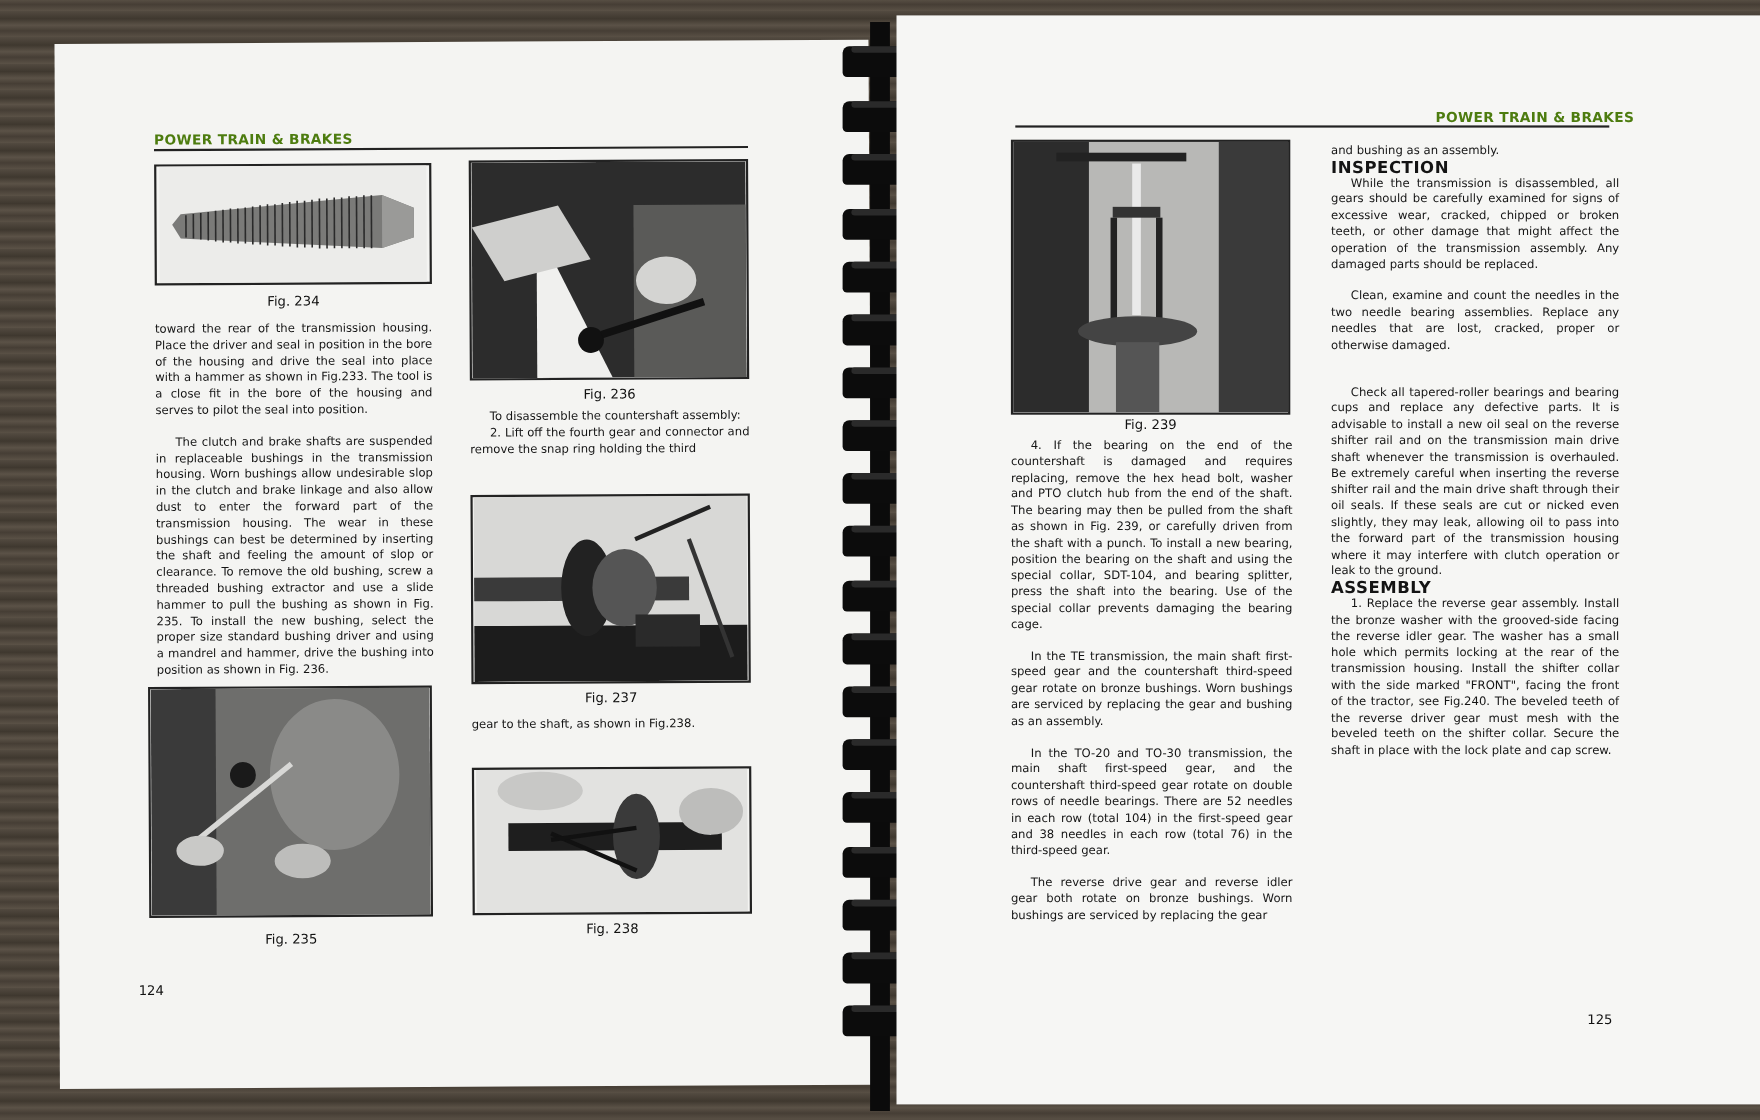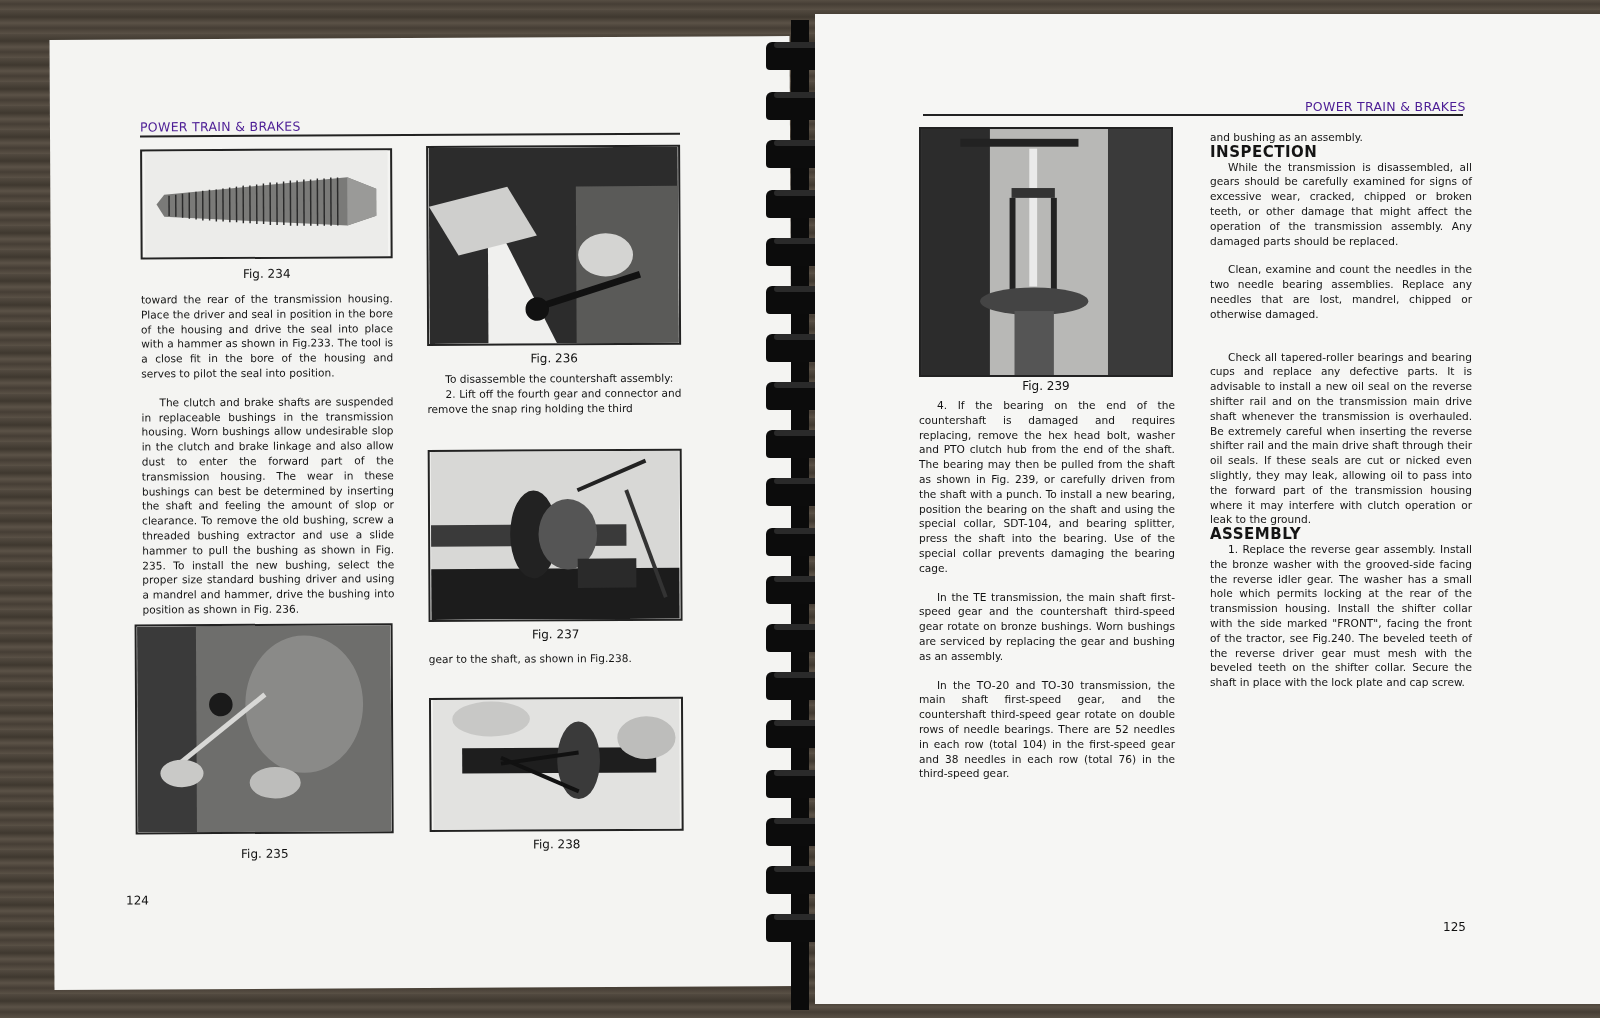--- a/index.html
+++ b/index.html
@@ -3,21 +3,21 @@
 <meta charset="utf-8">
 <style>
   html,body{margin:0;padding:0;}
   body{width:1600px;height:1018px;position:relative;overflow:hidden;
     background:#4a4238;
     background-image:repeating-linear-gradient(0deg,#5a5146 0px,#463e35 6px,#5b5247 11px,#3f382f 17px,#524a40 24px);
     font-family:"DejaVu Sans",sans-serif;color:#1a1a1a;}
   .page{position:absolute;background:#f4f4f2;}
   .page-left{left:52px;top:38px;width:740px;height:950px;transform:rotate(-0.3deg);}
   .page-right{left:815px;top:14px;width:785px;height:990px;background:#f6f6f4;}
-  .header{position:absolute;font-weight:normal;font-size:12.5px;letter-spacing:0.3px;color:#4c1d95;}
+  .header{position:absolute;font-weight:bold;font-size:12.5px;letter-spacing:0.3px;color:#4d7c0f;}
   .rule{position:absolute;height:1.5px;background:#222;}
   .fig{position:absolute;border:2px solid #222;box-sizing:border-box;overflow:hidden;}
   .photo{width:100%;height:100%;}
   .cap{position:absolute;font-size:12px;text-align:center;color:#111;}
   .txt{position:absolute;font-size:10.6px;line-height:14.8px;text-align:justify;color:#141414;}
   .txt p{margin:0;text-indent:18px;}
   .txt p.noind{text-indent:0;}
   .gap{height:14px;}
   .h2{font-weight:bold;font-size:15px;letter-spacing:0.5px;margin:6px 0 4px 0;text-indent:0 !important;}
   .pagenum{position:absolute;font-size:12px;color:#111;}
@@ -183,28 +183,29 @@
   </div>
   <div class="cap" style="left:104px;top:365px;width:254px;">Fig. 239</div>
 
   <div class="txt" style="left:104px;top:384px;width:256px;">
     <p>4. If the bearing on the end of the countershaft is damaged and requires replacing, remove the hex head bolt, washer and PTO clutch hub from the end of the shaft. The bearing may then be pulled from the shaft as shown in Fig. 239, or carefully driven from the shaft with a punch. To install a new bearing, position the bearing on the shaft and using the special collar, SDT-104, and bearing splitter, press the shaft into the bearing. Use of the special collar prevents damaging the bearing cage.</p>
     <div class="gap"></div>
     <p>In the TE transmission, the main shaft first-speed gear and the countershaft third-speed gear rotate on bronze bushings. Worn bushings are serviced by replacing the gear and bushing as an assembly.</p>
     <div class="gap"></div>
     <p>In the TO-20 and TO-30 transmission, the main shaft first-speed gear, and the countershaft third-speed gear rotate on double rows of needle bearings. There are 52 needles in each row (total 104) in the first-speed gear and 38 needles in each row (total 76) in the third-speed gear.</p>
     <div class="gap"></div>
+    <p>The reverse drive gear and reverse idler gear both rotate on bronze bushings. Worn bushings are serviced by replacing the gear</p>
   </div>
 
   <div class="txt" style="left:395px;top:116px;width:262px;">
     <p class="noind">and bushing as an assembly.</p>
     <p class="h2">INSPECTION</p>
     <p>While the transmission is disassembled, all gears should be carefully examined for signs of excessive wear, cracked, chipped or broken teeth, or other damage that might affect the operation of the transmission assembly. Any damaged parts should be replaced.</p>
     <div class="gap"></div>
-    <p>Clean, examine and count the needles in the two needle bearing assemblies. Replace any needles that are lost, mandrel, chipped or otherwise damaged.</p>
+    <p>Clean, examine and count the needles in the two needle bearing assemblies. Replace any needles that are lost, cracked, proper or otherwise damaged.</p>
     <div class="gap"></div>
     <div class="gap"></div>
     <p>Check all tapered-roller bearings and bearing cups and replace any defective parts. It is advisable to install a new oil seal on the reverse shifter rail and on the transmission main drive shaft whenever the transmission is overhauled. Be extremely careful when inserting the reverse shifter rail and the main drive shaft through their oil seals. If these seals are cut or nicked even slightly, they may leak, allowing oil to pass into the forward part of the transmission housing where it may interfere with clutch operation or leak to the ground.</p>
     <p class="h2">ASSEMBLY</p>
     <p>1. Replace the reverse gear assembly. Install the bronze washer with the grooved-side facing the reverse idler gear. The washer has a small hole which permits locking at the rear of the transmission housing. Install the shifter collar with the side marked "FRONT", facing the front of the tractor, see Fig.240. The beveled teeth of the reverse driver gear must mesh with the beveled teeth on the shifter collar. Secure the shaft in place with the lock plate and cap screw.</p>
   </div>
 
   <div class="pagenum" style="left:628px;top:862px;margin-top:44px;">125</div>
 </div>
 

